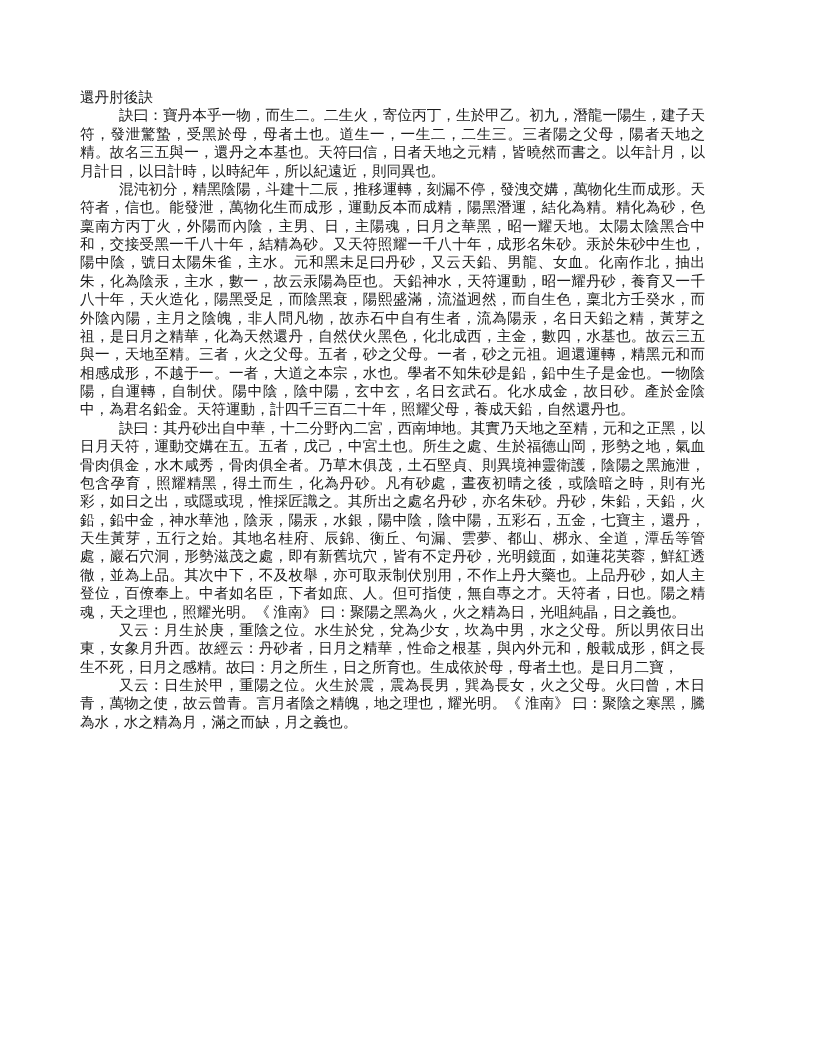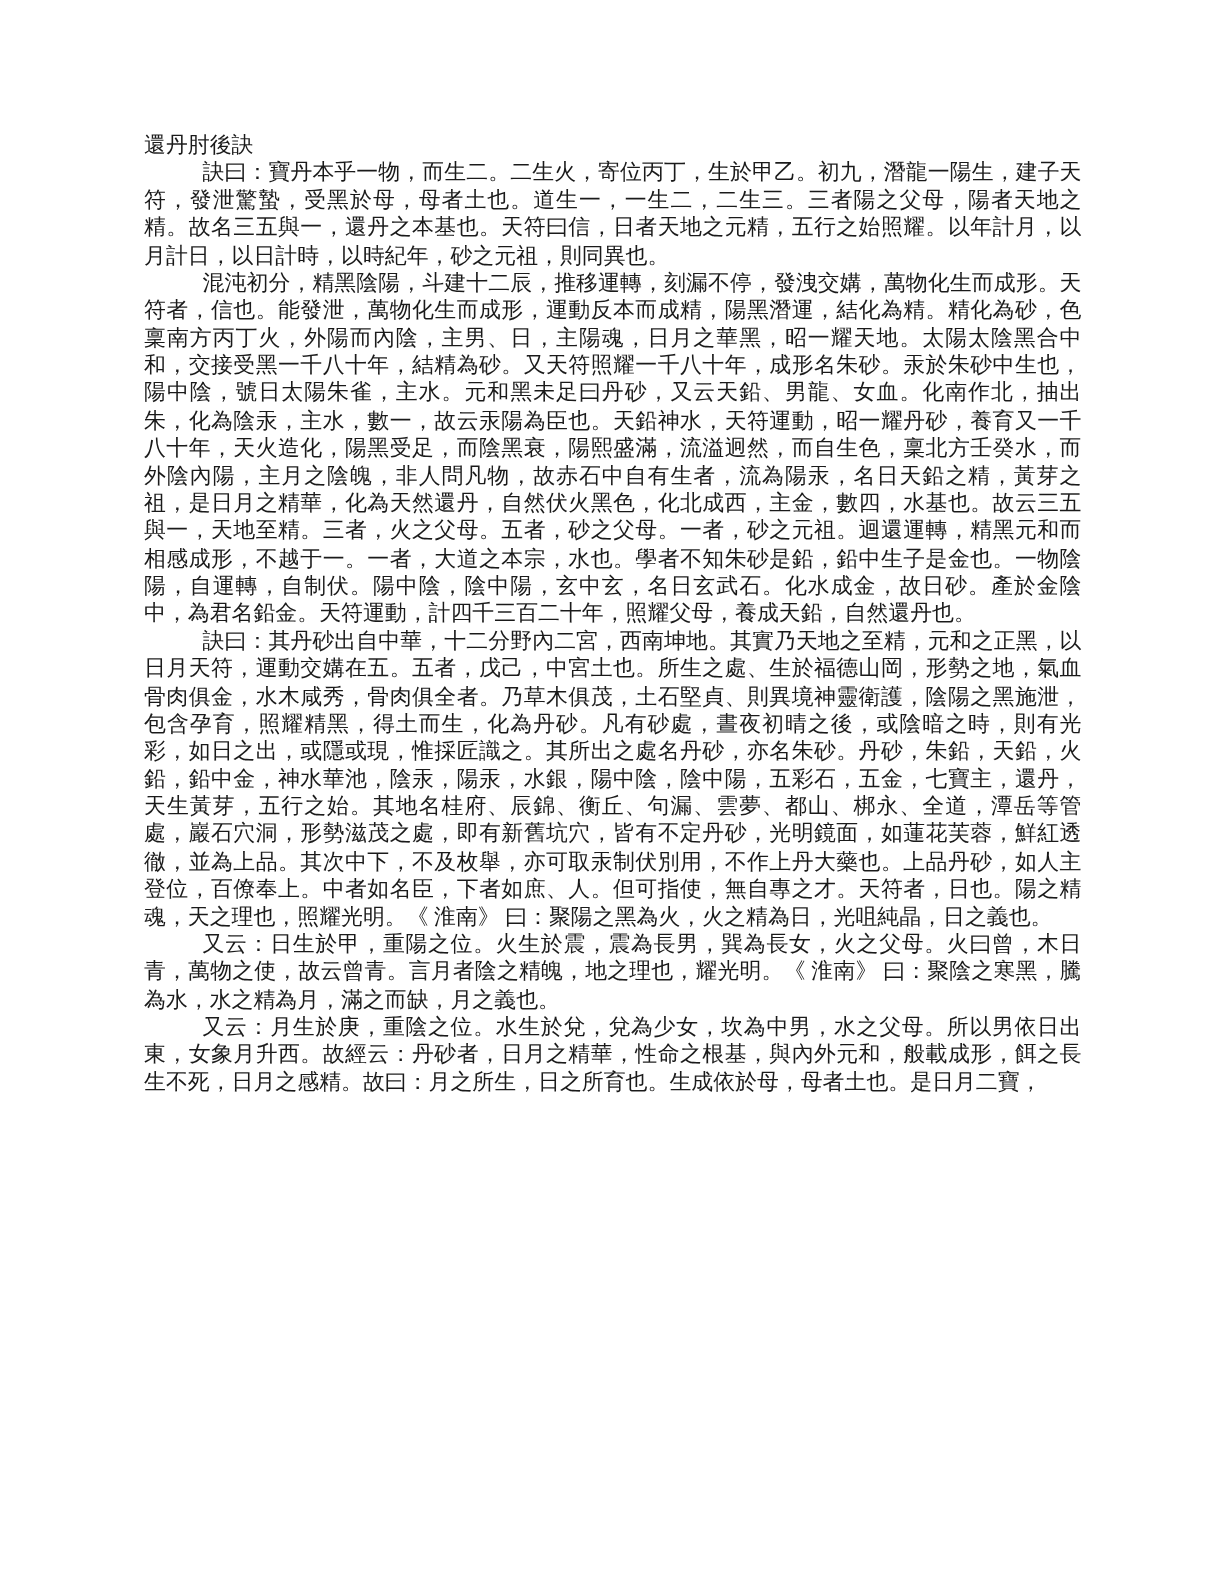--- a/index.html
+++ b/index.html
@@ -9,21 +9,21 @@
   }
   .page {
     position: relative;
     width: 816px;
     height: 1056px;
     background: #ffffff;
     overflow: hidden;
   }
   .doc {
     position: absolute;
-    left: 96px;
+    left: 80px;
     top: 88px;
     width: 625px;
     color: #1a1a1a;
     font-family: "Liberation Serif", "DejaVu Serif", serif;
     font-size: 14.6px;
     line-height: 18.38px;
     text-align: justify;
     text-justify: inter-ideograph;
   }
   p.para {
@@ -33,19 +33,19 @@
   p.para.indent {
     text-indent: 39px;
   }
 </style>
 </head>
 <body>
 
 <div class="page">
   <div class="doc">
       <p class="para">還丹肘後訣</p>
-      <p class="para indent">訣曰：寶丹本乎一物，而生二。二生火，寄位丙丁，生於甲乙。初九，潛龍一陽生，建子天符，發泄驚蟄，受黑於母，母者土也。道生一，一生二，二生三。三者陽之父母，陽者天地之精。故名三五與一，還丹之本基也。天符曰信，日者天地之元精，五行之始照耀。以年計月，以月計日，以日計時，以時紀年，砂之元祖，則同異也。</p>
+      <p class="para indent">訣曰：寶丹本乎一物，而生二。二生火，寄位丙丁，生於甲乙。初九，潛龍一陽生，建子天符，發泄驚蟄，受黑於母，母者土也。道生一，一生二，二生三。三者陽之父母，陽者天地之精。故名三五與一，還丹之本基也。天符曰信，日者天地之元精，皆曉然而書之。以年計月，以月計日，以日計時，以時紀年，所以紀遠近，則同異也。</p>
       <p class="para indent">混沌初分，精黑陰陽，斗建十二辰，推移運轉，刻漏不停，發洩交媾，萬物化生而成形。天符者，信也。能發泄，萬物化生而成形，運動反本而成精，陽黑潛運，結化為精。精化為砂，色稟南方丙丁火，外陽而內陰，主男、日，主陽魂，日月之華黑，昭一耀天地。太陽太陰黑合中和，交接受黑一千八十年，結精為砂。又天符照耀一千八十年，成形名朱砂。汞於朱砂中生也，陽中陰，號日太陽朱雀，主水。元和黑未足曰丹砂，又云天鉛、男龍、女血。化南作北，抽出朱，化為陰汞，主水，數一，故云汞陽為臣也。天鉛神水，天符運動，昭一耀丹砂，養育又一千八十年，天火造化，陽黑受足，而陰黑衰，陽熙盛滿，流溢迥然，而自生色，稟北方壬癸水，而外陰內陽，主月之陰魄，非人問凡物，故赤石中自有生者，流為陽汞，名日天鉛之精，黃芽之祖，是日月之精華，化為天然還丹，自然伏火黑色，化北成西，主金，數四，水基也。故云三五與一，天地至精。三者，火之父母。五者，砂之父母。一者，砂之元祖。迴還運轉，精黑元和而相感成形，不越于一。一者，大道之本宗，水也。學者不知朱砂是鉛，鉛中生子是金也。一物陰陽，自運轉，自制伏。陽中陰，陰中陽，玄中玄，名日玄武石。化水成金，故日砂。產於金陰中，為君名鉛金。天符運動，計四千三百二十年，照耀父母，養成天鉛，自然還丹也。</p>
       <p class="para indent">訣曰：其丹砂出自中華，十二分野內二宮，西南坤地。其實乃天地之至精，元和之正黑，以日月天符，運動交媾在五。五者，戊己，中宮土也。所生之處、生於福德山岡，形勢之地，氣血骨肉俱金，水木咸秀，骨肉俱全者。乃草木俱茂，土石堅貞、則異境神靈衛護，陰陽之黑施泄，包含孕育，照耀精黑，得土而生，化為丹砂。凡有砂處，晝夜初晴之後，或陰暗之時，則有光彩，如日之出，或隱或現，惟採匠識之。其所出之處名丹砂，亦名朱砂。丹砂，朱鉛，天鉛，火鉛，鉛中金，神水華池，陰汞，陽汞，水銀，陽中陰，陰中陽，五彩石，五金，七寶主，還丹，天生黃芽，五行之始。其地名桂府、辰錦、衡丘、句漏、雲夢、都山、梆永、全道，潭岳等管處，巖石穴洞，形勢滋茂之處，即有新舊坑穴，皆有不定丹砂，光明鏡面，如蓮花芙蓉，鮮紅透徹，並為上品。其次中下，不及枚舉，亦可取汞制伏別用，不作上丹大藥也。上品丹砂，如人主登位，百僚奉上。中者如名臣，下者如庶、人。但可指使，無自專之才。天符者，日也。陽之精魂，天之理也，照耀光明。《 淮南》 曰：聚陽之黑為火，火之精為日，光咀純晶，日之義也。</p>
+      <p class="para indent">又云：月生於庚，重陰之位。水生於兌，兌為少女，坎為中男，水之父母。所以男依日出東，女象月升西。故經云：丹砂者，日月之精華，性命之根基，與內外元和，般載成形，餌之長生不死，日月之感精。故曰：月之所生，日之所育也。生成依於母，母者土也。是日月二寶，</p>
       <p class="para indent">又云：日生於甲，重陽之位。火生於震，震為長男，巽為長女，火之父母。火曰曾，木日青，萬物之使，故云曾青。言月者陰之精魄，地之理也，耀光明。《 淮南》 曰：聚陰之寒黑，騰為水，水之精為月，滿之而缺，月之義也。</p>
-      <p class="para indent">又云：月生於庚，重陰之位。水生於兌，兌為少女，坎為中男，水之父母。所以男依日出東，女象月升西。故經云：丹砂者，日月之精華，性命之根基，與內外元和，般載成形，餌之長生不死，日月之感精。故曰：月之所生，日之所育也。生成依於母，母者土也。是日月二寶，</p>
     </div>
 </div>
 
 </body></html>

